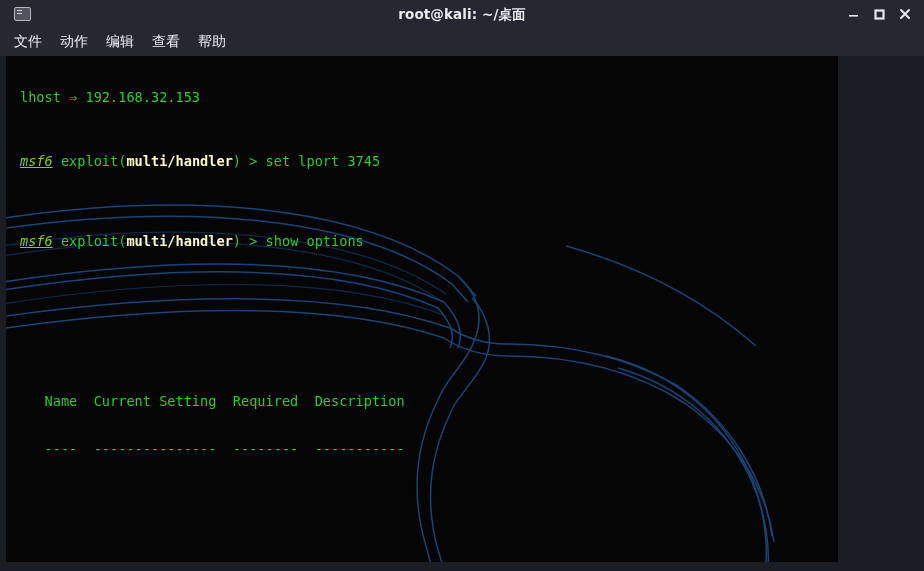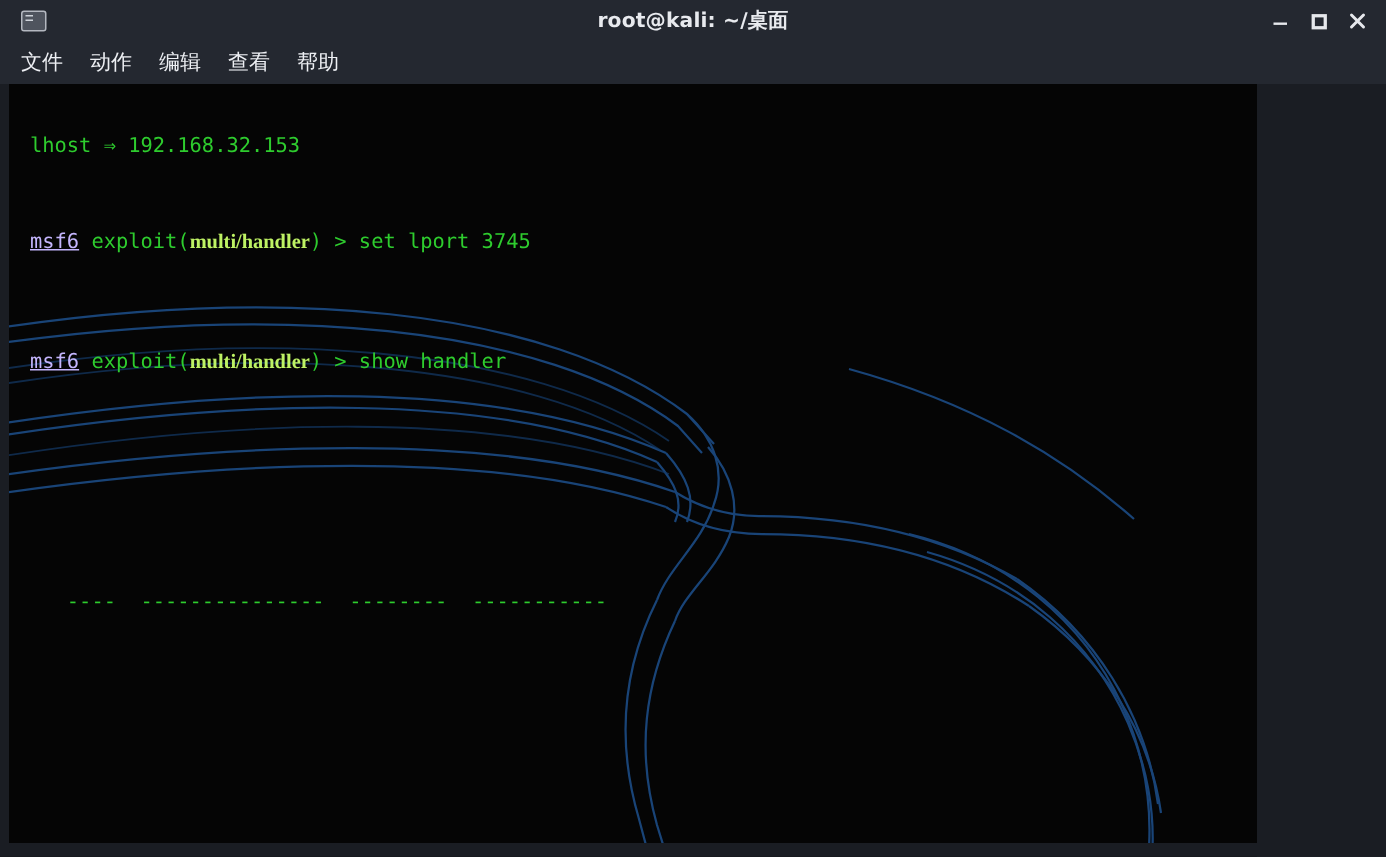--- a/index.html
+++ b/index.html
@@ -179,22 +179,22 @@
     padding: 1px 0 0 14px;
     font-family: "DejaVu Sans Mono", "Liberation Mono", monospace;
     font-size: 13.6px;
     line-height: 16px;
     color: #2ecc2e;
     white-space: pre;
     overflow: hidden;
     z-index: 2;
   }
   .term-text .ln { height: 16px; }
-  .msf { color: #c4b5fd; text-decoration: underline; }
-  .mod { color: #bef264; font-weight: bold; font-family: Liberation Serif, serif; }
+  .msf { color: #84cc16; text-decoration: underline; font-style: italic; }
+  .mod { color: #fef9c3; font-weight: bold; }
 </style>
 </head>
 <body>
 
 <div id="bg-window">
   <div class="bg-titlebar">
     <div class="bg-icon"></div>
   </div>
   <div class="bg-menubar">
     <span>文件</span>
@@ -278,24 +278,25 @@
           <path d="M -40 254 C 155 220 330 218 440 260"></path>
         </g>
       </svg>
 
       <div class="term-text">
         <div class="ln">lhost ⇒ 192.168.32.153</div>
 
         <div class="ln"><span class="msf">msf6</span><span> exploit(</span><span class="mod">multi/handler</span><span>) &gt; </span><span>set lport 3745</span></div>
 
 
-        <div class="ln"><span class="msf">msf6</span><span> exploit(</span><span class="mod">multi/handler</span><span>) &gt; </span><span>show handler</span></div>
+        <div class="ln"><span class="msf">msf6</span><span> exploit(</span><span class="mod">multi/handler</span><span>) &gt; </span><span>show options</span></div>
 
         <div class="ln"></div>
         <div class="ln"></div>
+        <div class="ln">   Name  Current Setting  Required  Description</div>
         <div class="ln">   ----  ---------------  --------  -----------</div>
         
         
         
         
         
         
         
         
         

